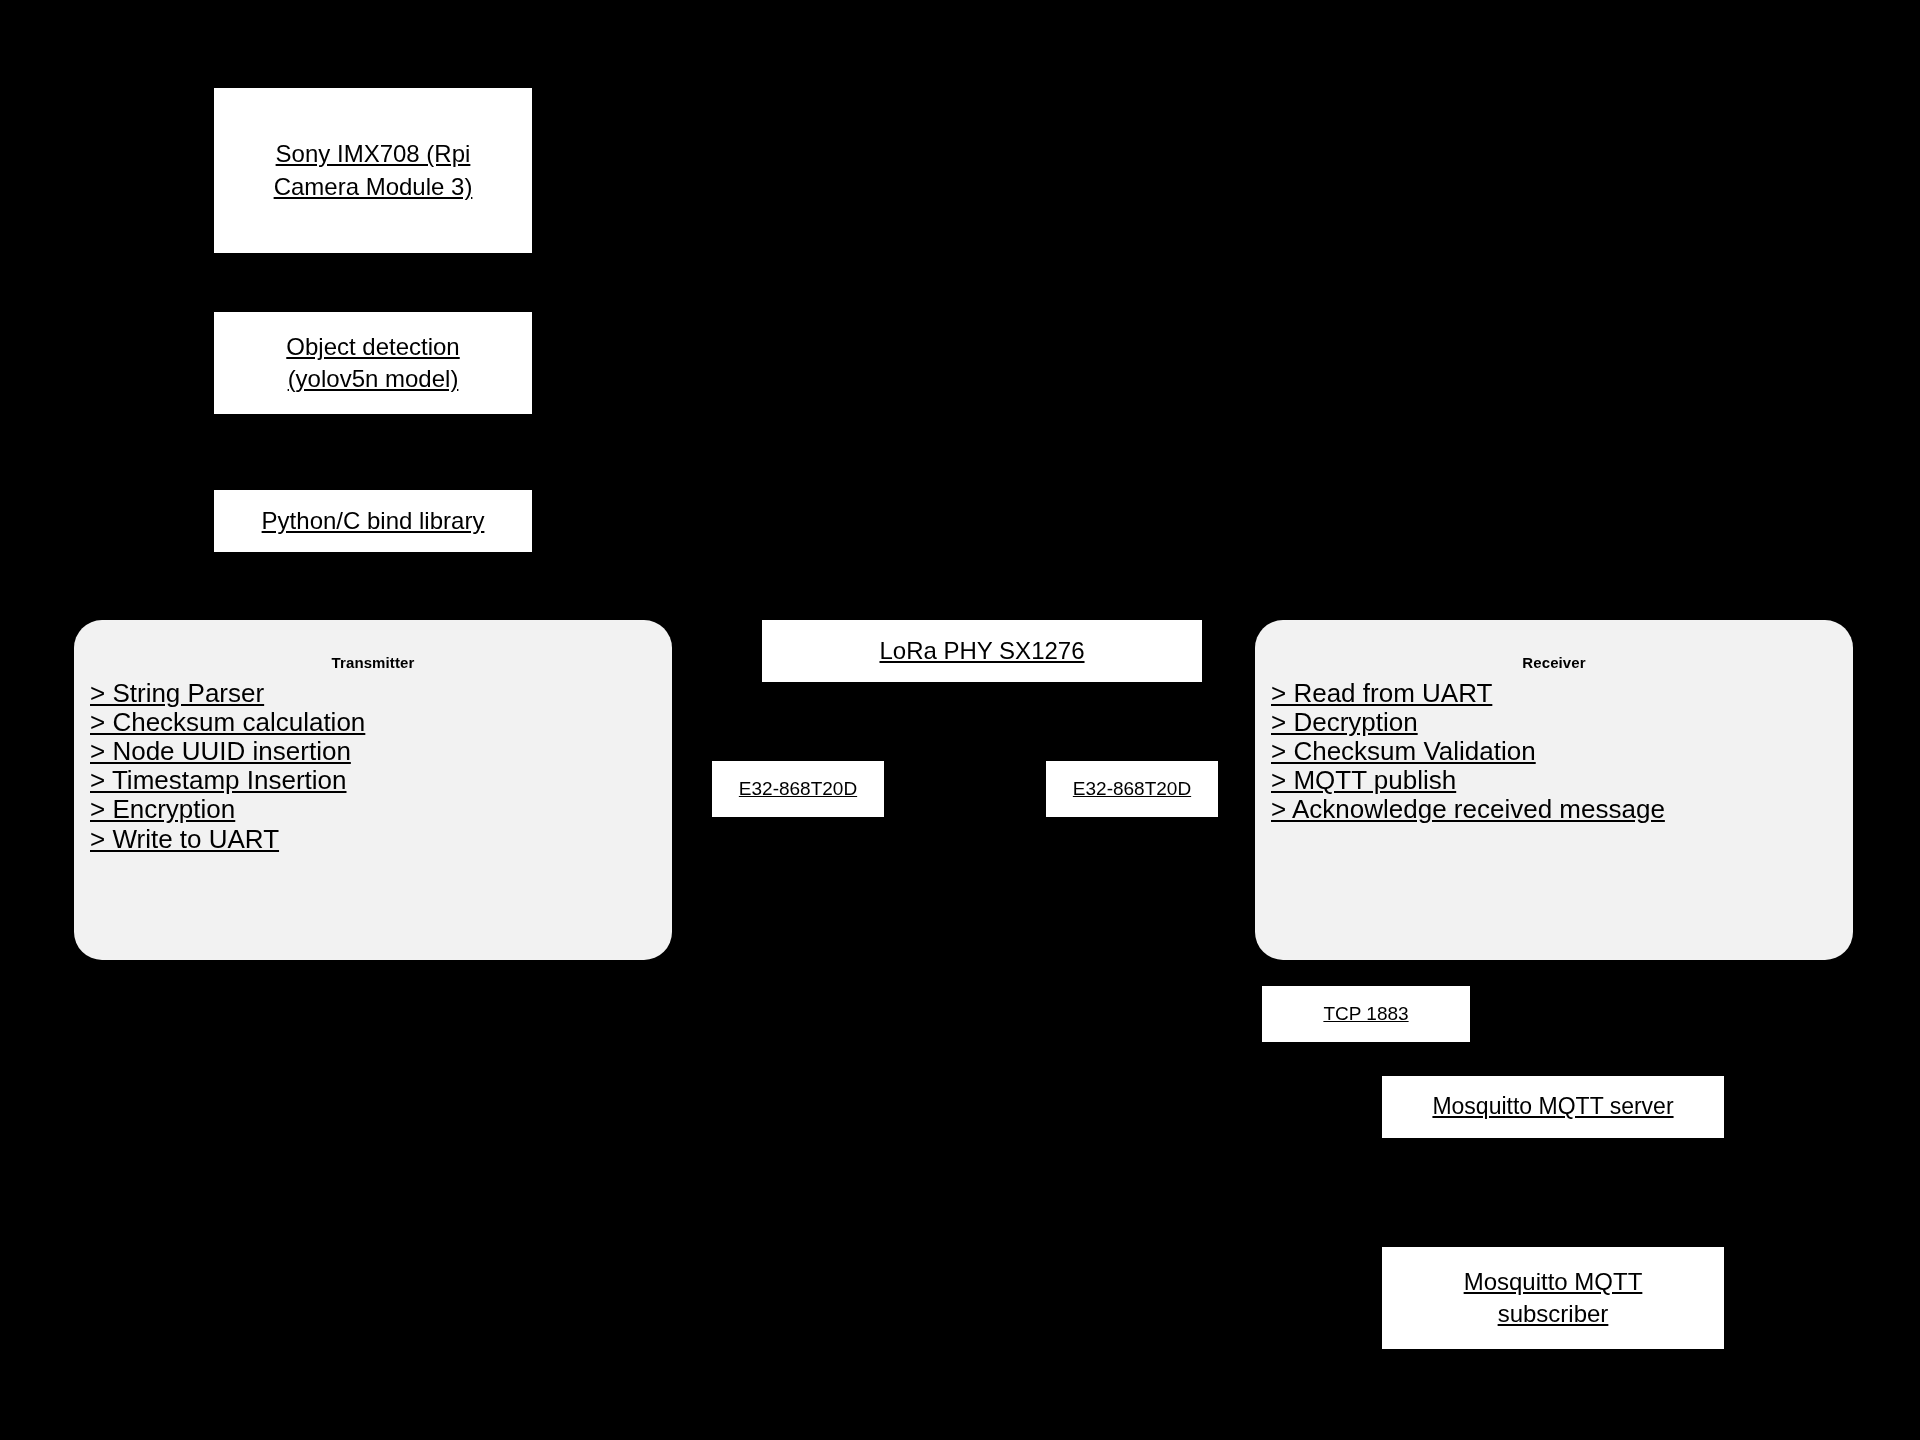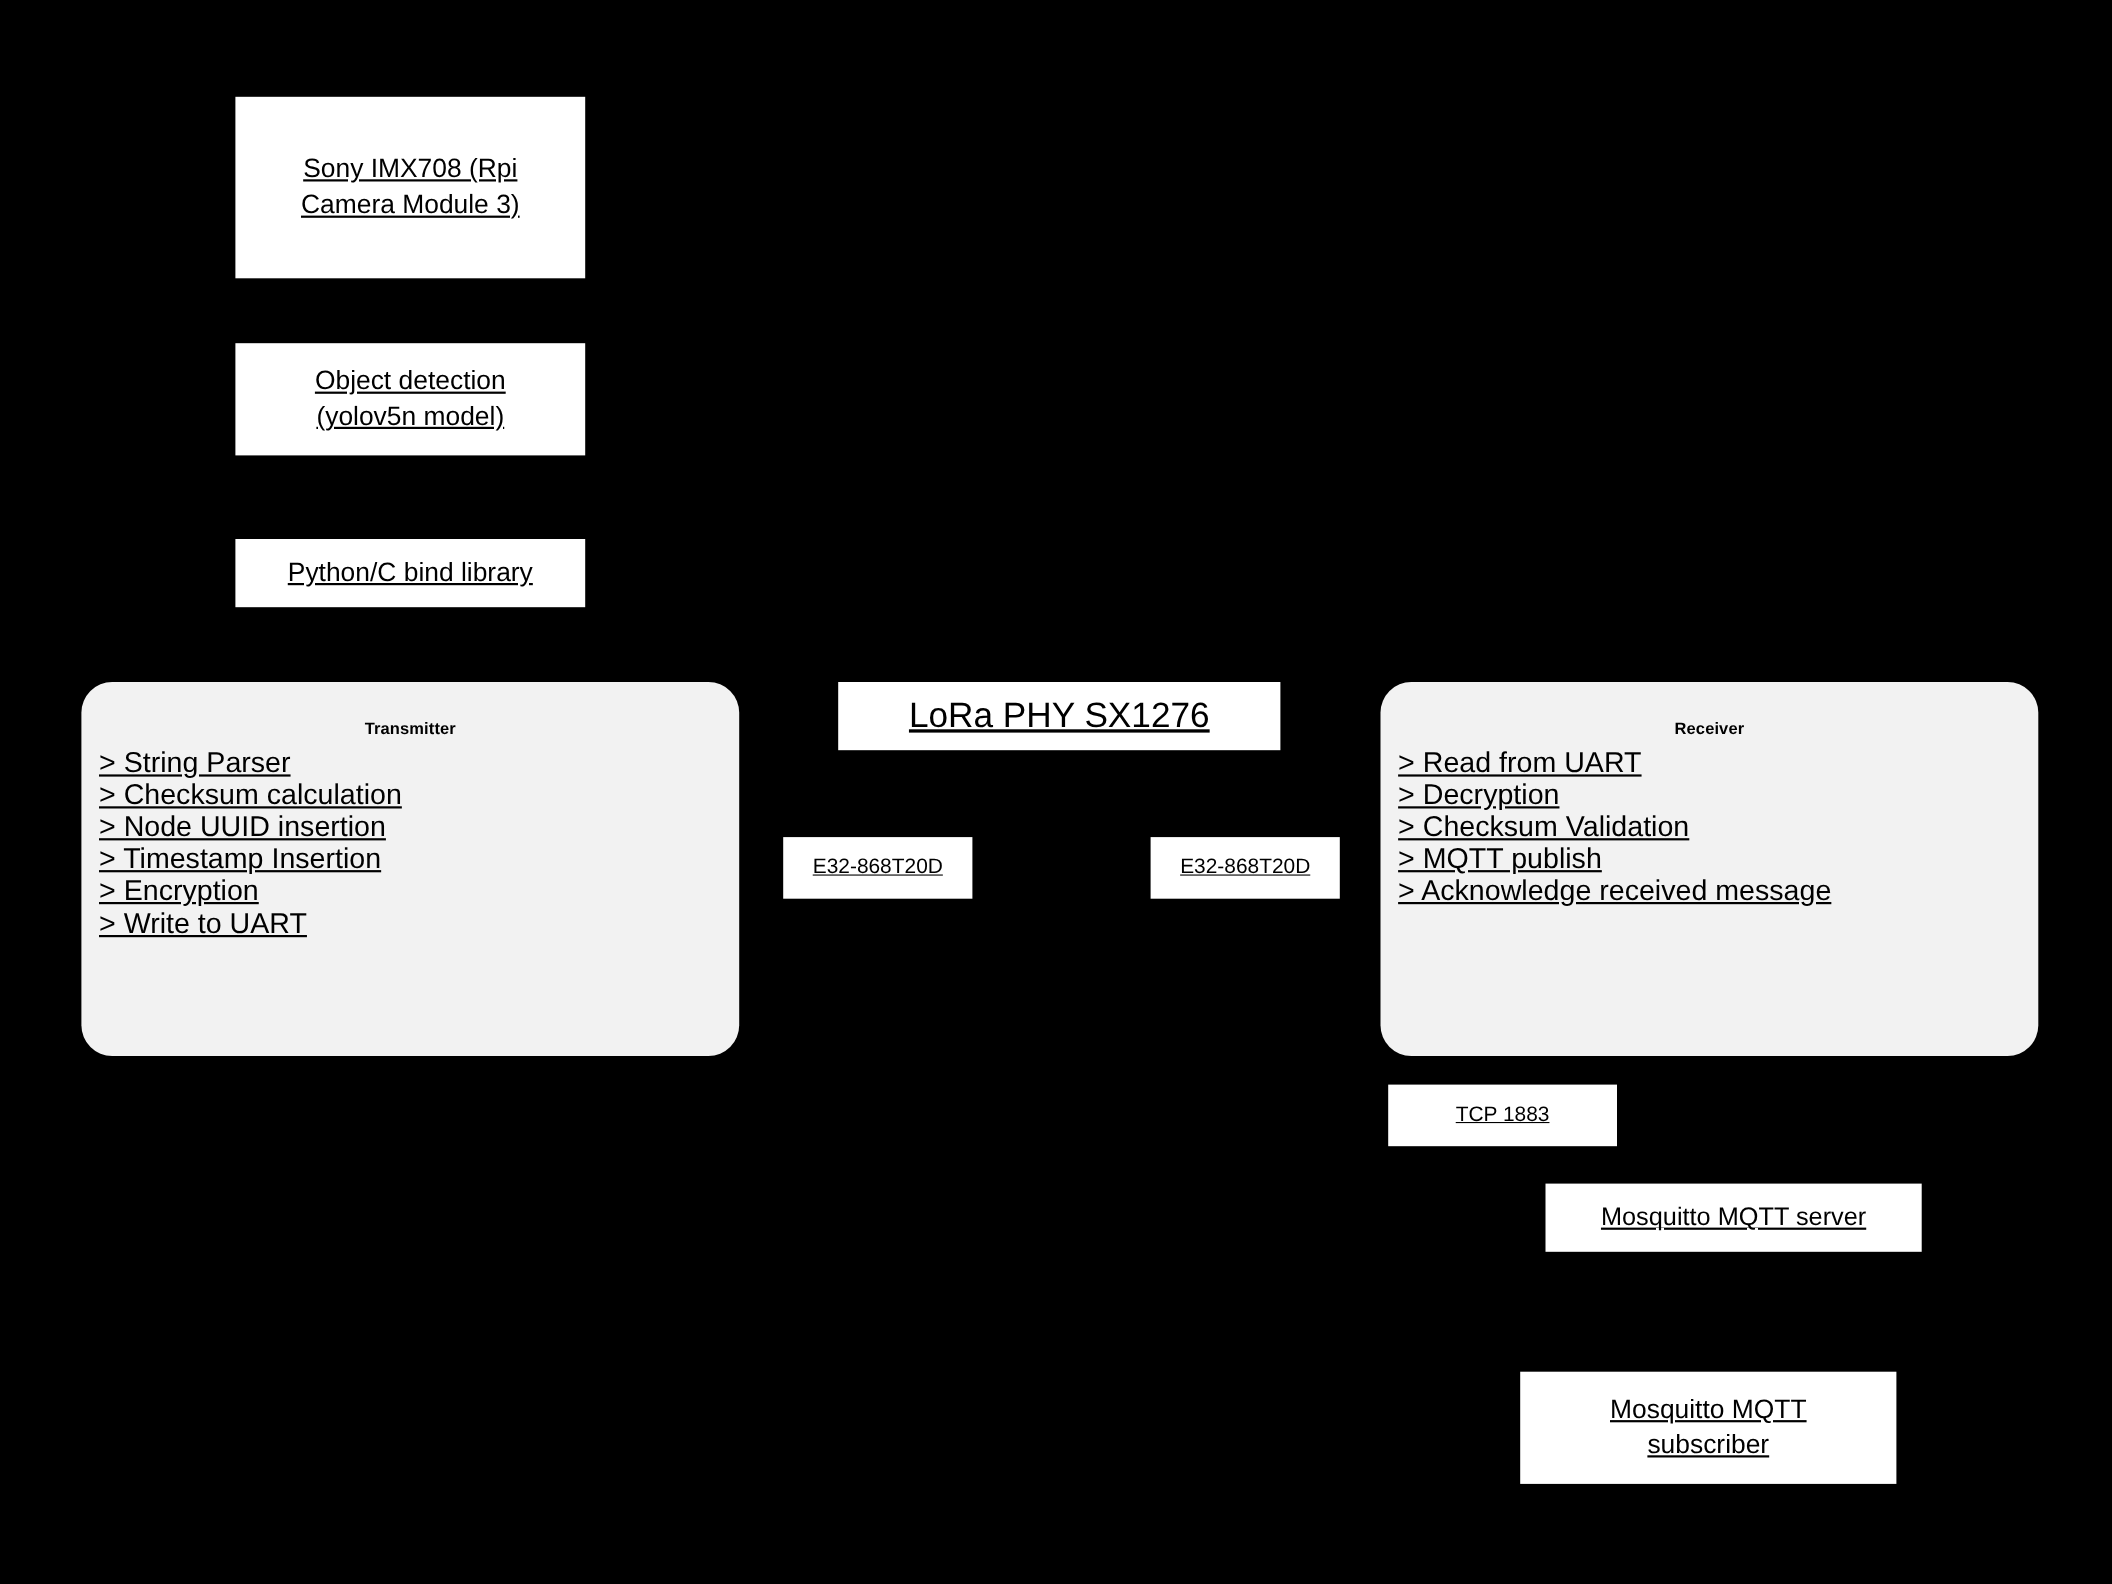--- a/index.html
+++ b/index.html
@@ -81,37 +81,37 @@
     <ul class="panel-list">
       <li>&gt; String Parser</li>
       <li>&gt; Checksum calculation</li>
       <li>&gt; Node UUID insertion</li>
       <li>&gt; Timestamp Insertion</li>
       <li>&gt; Encryption</li>
       <li>&gt; Write to UART</li>
     </ul>
   </div>
 
-  <div class="node" style="left:762px; top:620px; width:402px; height:62px; font-size:32px;">LoRa PHY SX1276</div>
+  <div class="node" style="left:762px; top:620px; width:440px; height:62px; font-size:24px;">LoRa PHY SX1276</div>
 
   <div class="node" style="left:712px; top:761px; width:172px; height:56px; font-size:19px;">E32-868T20D</div>
 
   <div class="node" style="left:1046px; top:761px; width:172px; height:56px; font-size:19px;">E32-868T20D</div>
 
   <div class="panel" style="left:1255px; top:620px; width:598px; height:340px;">
     <div class="panel-title">Receiver</div>
     <ul class="panel-list">
       <li>&gt; Read from UART</li>
       <li>&gt; Decryption</li>
       <li>&gt; Checksum Validation</li>
       <li>&gt; MQTT publish</li>
       <li>&gt; Acknowledge received message</li>
     </ul>
   </div>
 
   <div class="node" style="left:1262px; top:986px; width:208px; height:56px; font-size:19px;">TCP 1883</div>
 
-  <div class="node" style="left:1382px; top:1076px; width:342px; height:62px; font-size:23px;margin-left:23px;">Mosquitto MQTT server</div>
+  <div class="node" style="left:1382px; top:1076px; width:342px; height:62px; font-size:23px;">Mosquitto MQTT server</div>
 
   <div class="node" style="left:1382px; top:1247px; width:342px; height:102px; font-size:24px;">Mosquitto MQTT
 subscriber</div>
 
 </div>
 
 </body></html>

